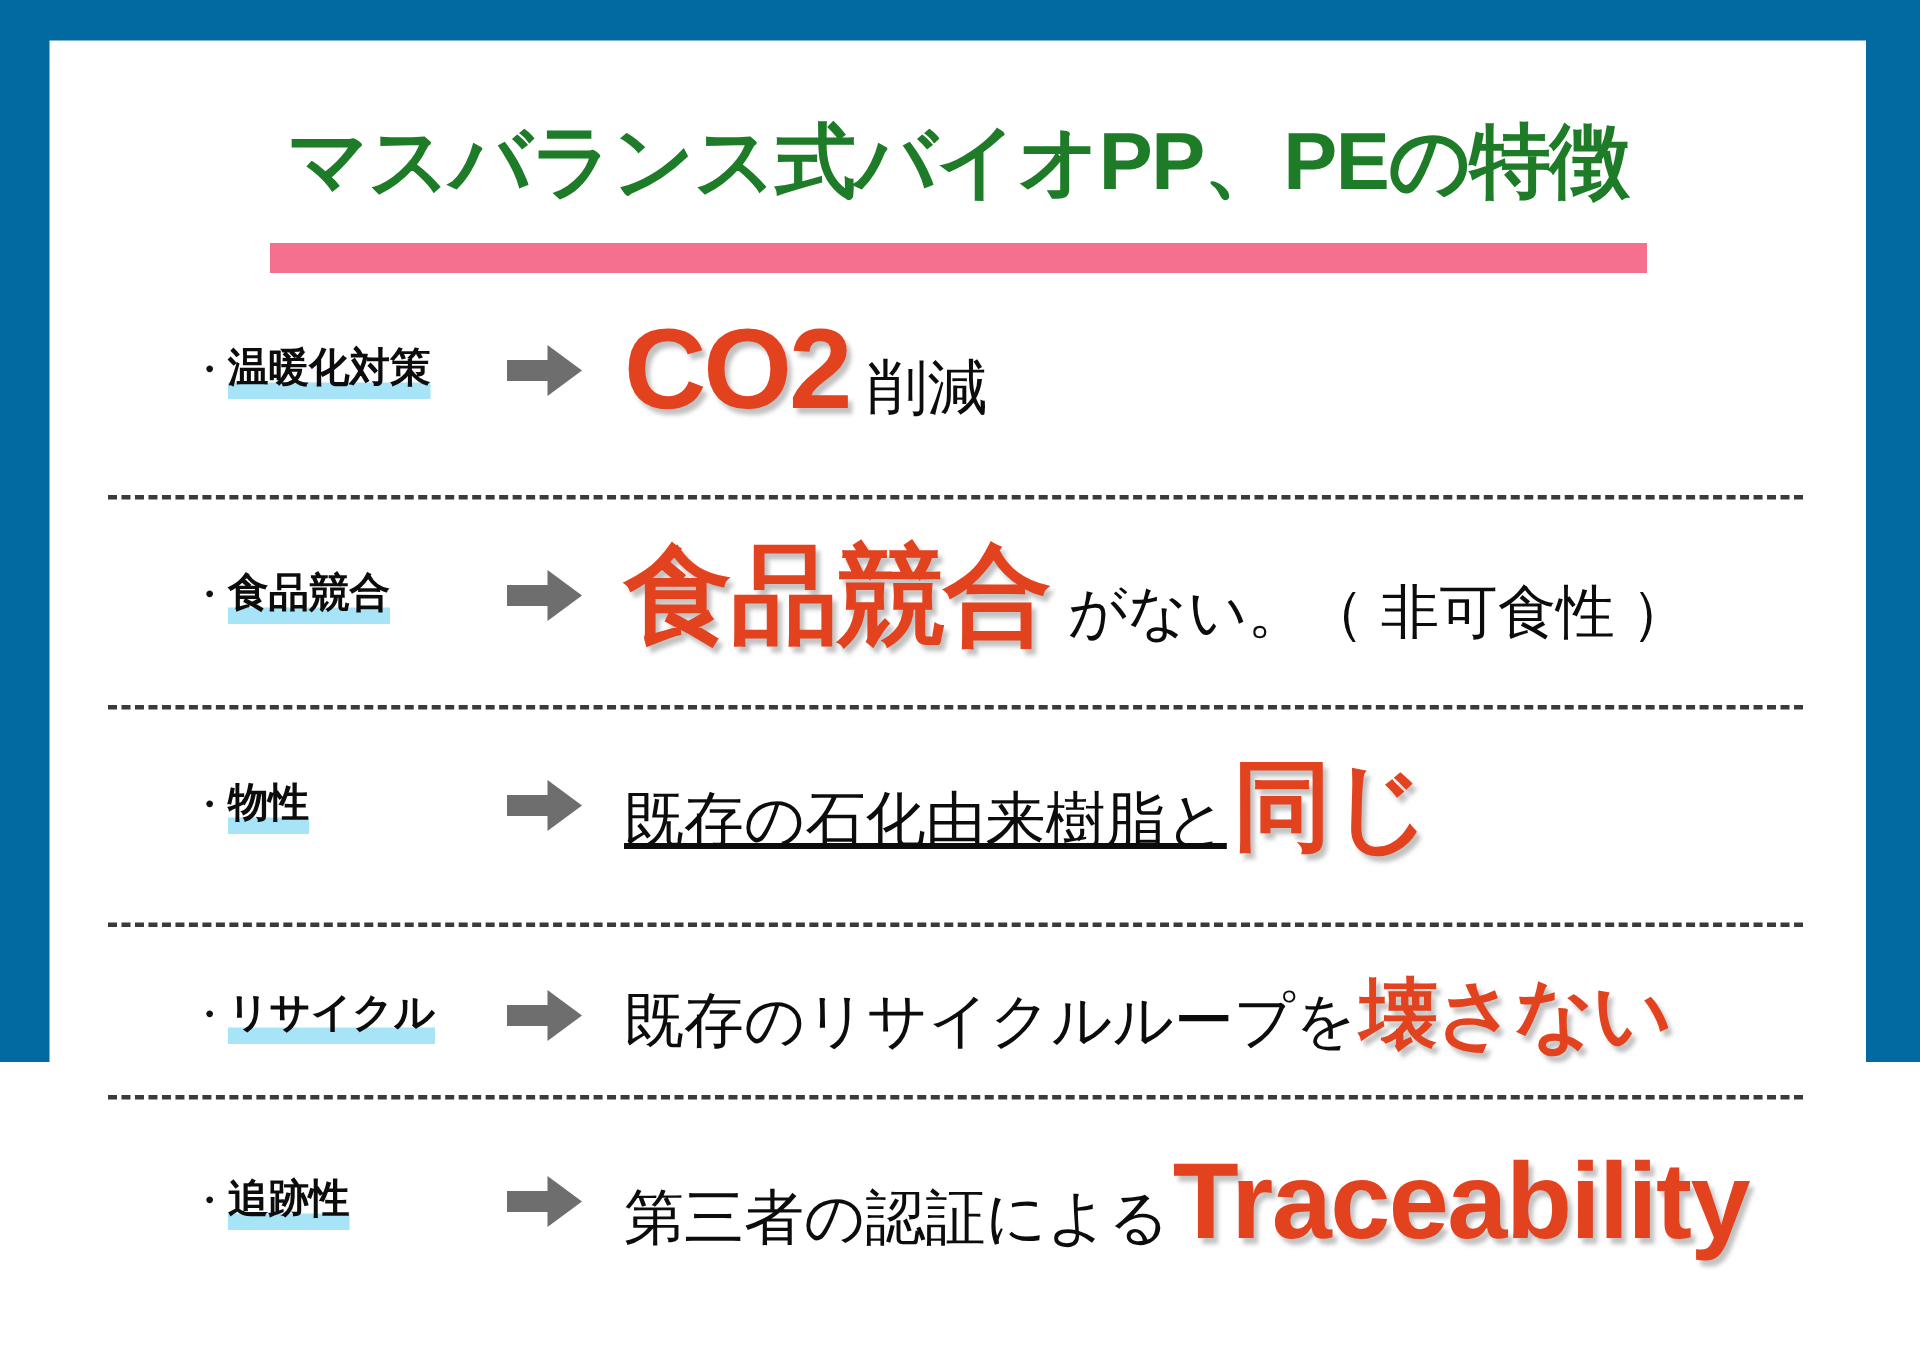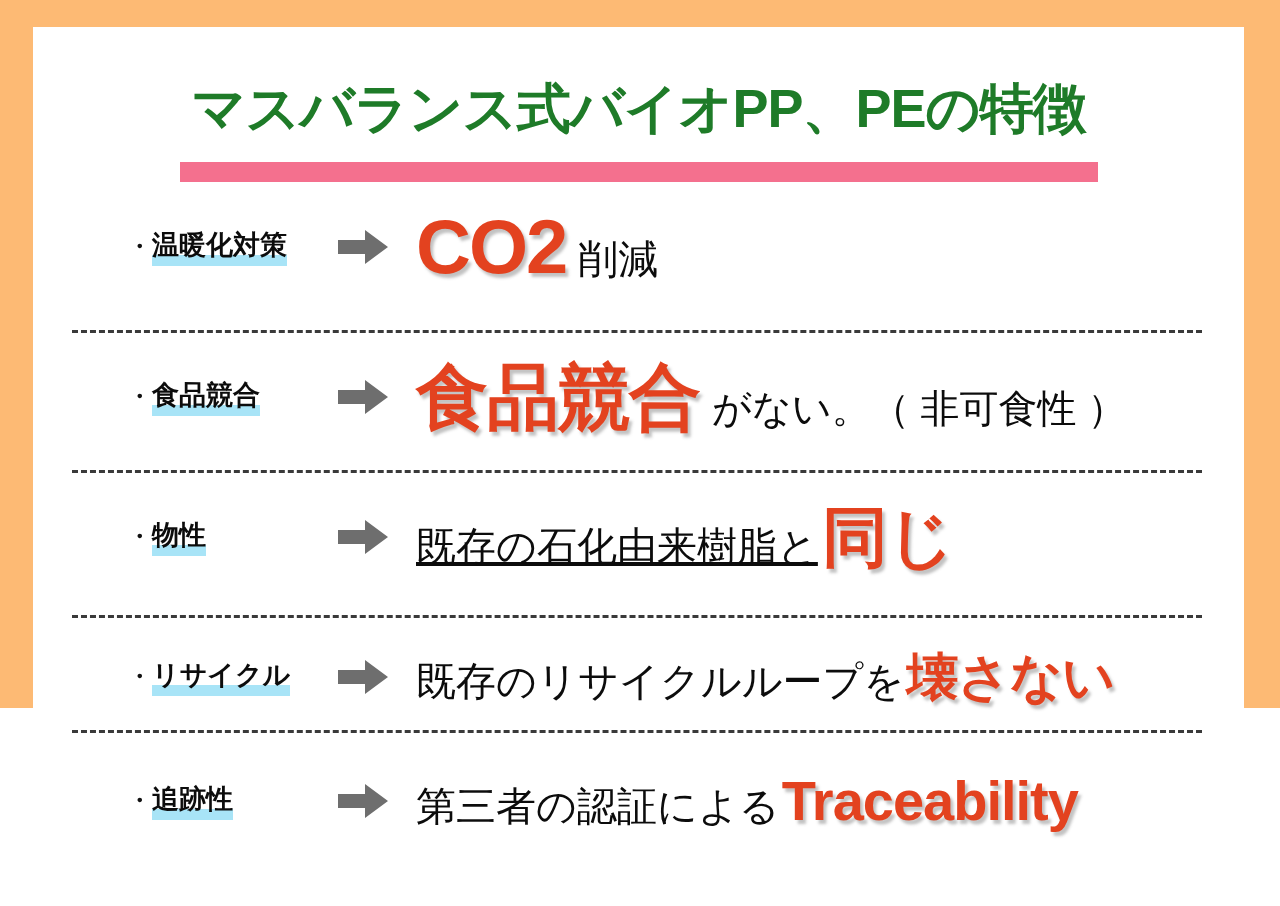--- a/index.html
+++ b/index.html
@@ -12,21 +12,21 @@
     height: 906px;
     overflow: hidden;
     font-family: "Liberation Sans", "DejaVu Sans", sans-serif;
   }
 
   
   #slide {
     position: relative;
     width: 1280px;
     height: 708px;
-    background: #fdba74;
+    background: #0369a1;
     box-sizing: border-box;
   }
   #panel {
     position: absolute;
     left: 33px;
     top: 27px;
     width: 1211px;
     height: 854px;
     background: #ffffff;
   }
@@ -145,21 +145,21 @@
   #row-1 .big   { font-size: 72px; letter-spacing: -1px; }
   #row-1 .plain { font-size: 39px; margin-left: 12px; }
 
   #row-2 .plain { font-size: 40px; text-decoration: underline; }
   #row-2 .big   { font-size: 66px; margin-left: 4px; letter-spacing: -1px; }
 
   #row-3 .plain { font-size: 40px; }
   #row-3 .big   { font-size: 52px; margin-left: 2px; letter-spacing: -1px; }
 
   #row-4 .plain { font-size: 40px; }
-  #row-4 .big   { font-size: 56px; margin-left: 2px; letter-spacing: -1px; }
+  #row-4 .big   { font-size: 72px; margin-left: 2px; letter-spacing: -1px; }
 
   
   .divider {
     position: absolute;
     left: 39px;
     width: 1130px;
     height: 0;
     border-top: 3px dashed #3a3a3a;
   }
 </style>

